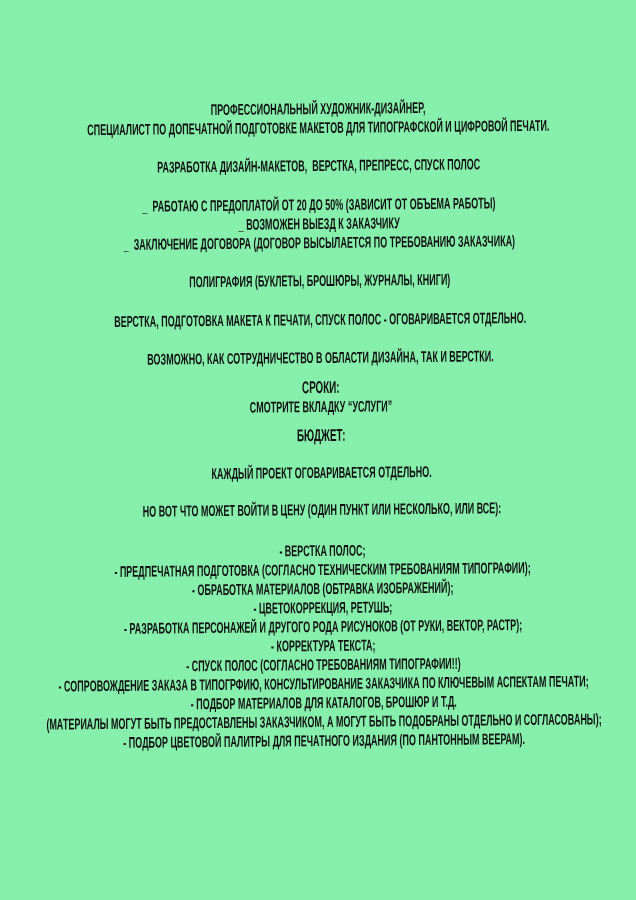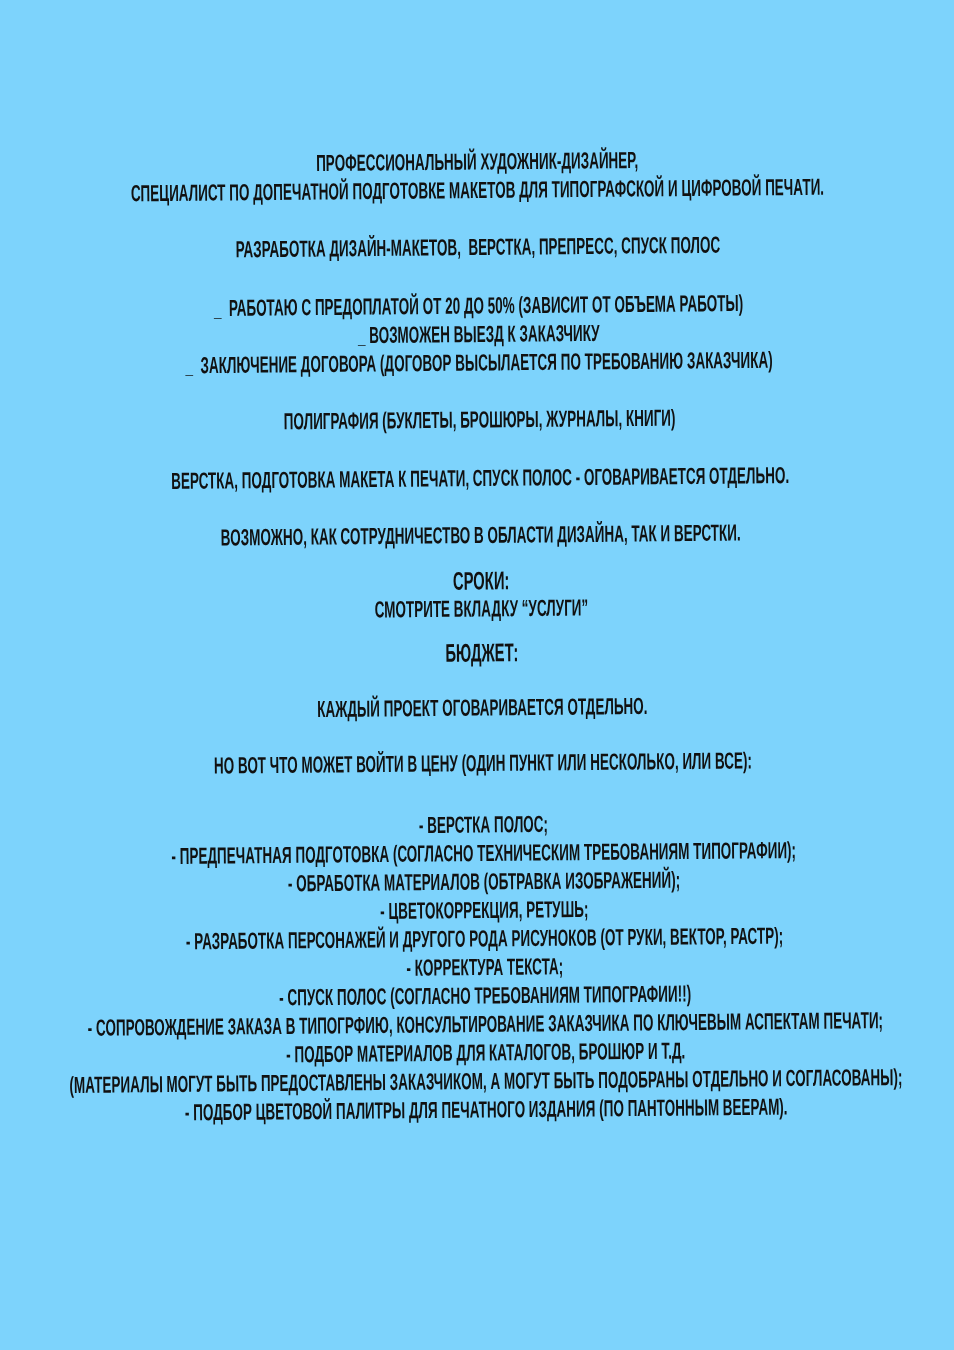--- a/index.html
+++ b/index.html
@@ -10,21 +10,21 @@
   body {
     width: 636px;
     height: 900px;
     overflow: hidden;
     position: relative;
     font-family: "Liberation Sans", "DejaVu Sans", sans-serif;
   }
   .sheet {
     position: absolute;
     inset: 0;
-    background: #7dd3fc;
+    background: #86efac;
   }
   
   .doc-text {
     position: absolute;
     top: 99px;
     left: 50%;
     width: 1100px;
     margin-left: -550px;
     transform-origin: 50% 0;
     transform: rotate(-0.55deg) scaleX(0.58);

